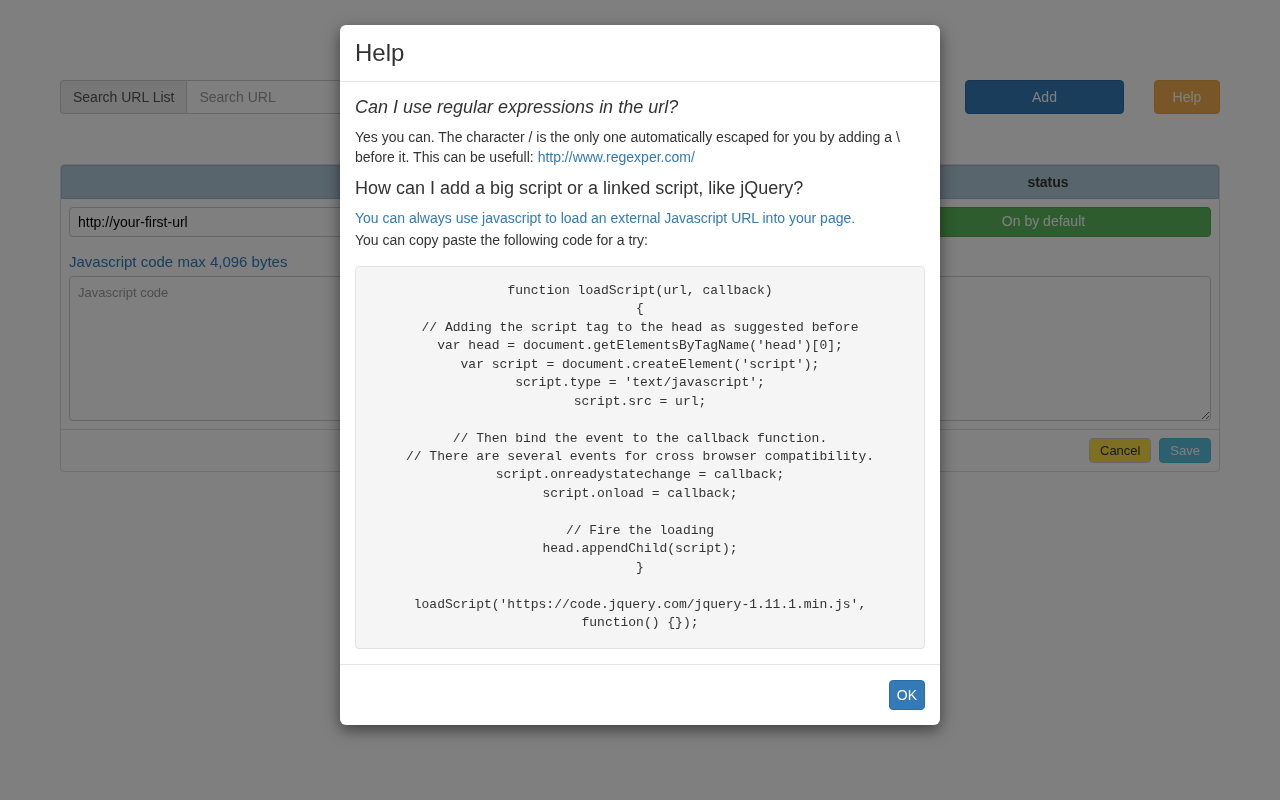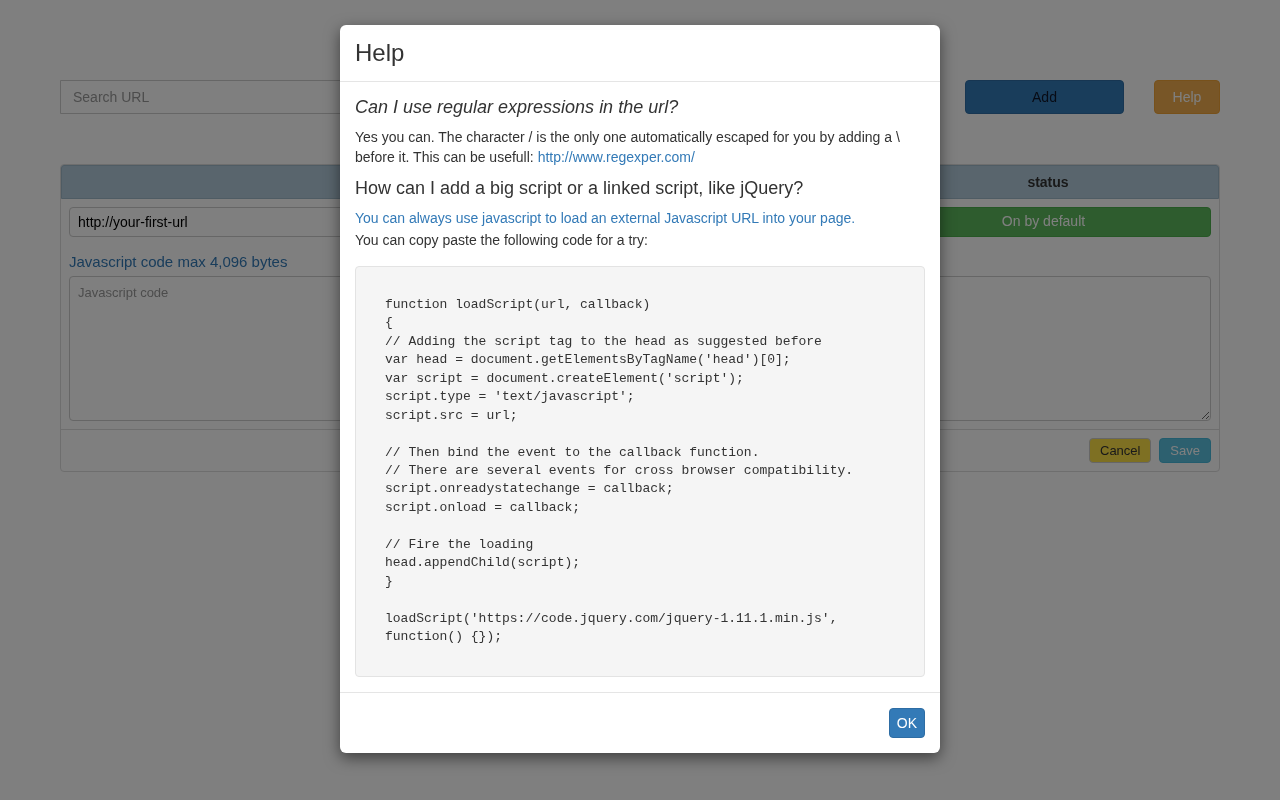--- a/index.html
+++ b/index.html
@@ -52,21 +52,21 @@
       text-align: center;
       border: 1px solid transparent;
       border-radius: 4px;
       cursor: pointer;
       height: 34px;
       line-height: 20px;
     }
     .btn-primary {
       background: #337ab7;
       border-color: #2e6da4;
-      color: #0f172a;
+      color: #ffffff;
       width: 159px;
     }
     .btn-warning {
       background: #f0ad4e;
       border-color: #eea236;
       color: #fff;
       width: 66px;
     }
     .panel {
       border: 1px solid #ddd;
@@ -190,27 +190,28 @@
       line-height: 1.42;
     }
     .modal-body a {
       color: #337ab7;
       text-decoration: none;
     }
     pre.well {
       background: #f5f5f5;
       border: 1px solid #e3e3e3;
       border-radius: 4px;
-      padding: 29px;
+      padding: 15px;
       margin-top: 15px;
       font-family: Menlo, Monaco, Consolas, "Courier New", monospace;
       font-size: 13px;
       white-space: pre-wrap;
       word-wrap: break-word;
       line-height: 1.42;
+      text-align: center;
     }
     .modal-footer {
       padding: 15px;
       border-top: 1px solid #e5e5e5;
       text-align: right;
     }
     .btn-ok {
       background: #337ab7;
       border: 1px solid #2e6da4;
       color: #fff;
@@ -219,20 +220,21 @@
       font-size: 14px;
     }
     ::placeholder { color: #999; }
   </style>
 </head>
 <body>
 
 <div class="page-bg">
   <div class="toolbar">
     <div class="input-group">
+      <span class="input-group-addon">Search URL List</span>
       <input class="search-input" placeholder="Search URL" style="">
     </div>
     <button class="btn btn-primary">Add</button>
     <button class="btn btn-warning">Help</button>
   </div>
 
   <div class="panel">
     <div class="table-header-row">
       <div class="th th-desc">description</div>
       <div class="th th-status">status</div>

